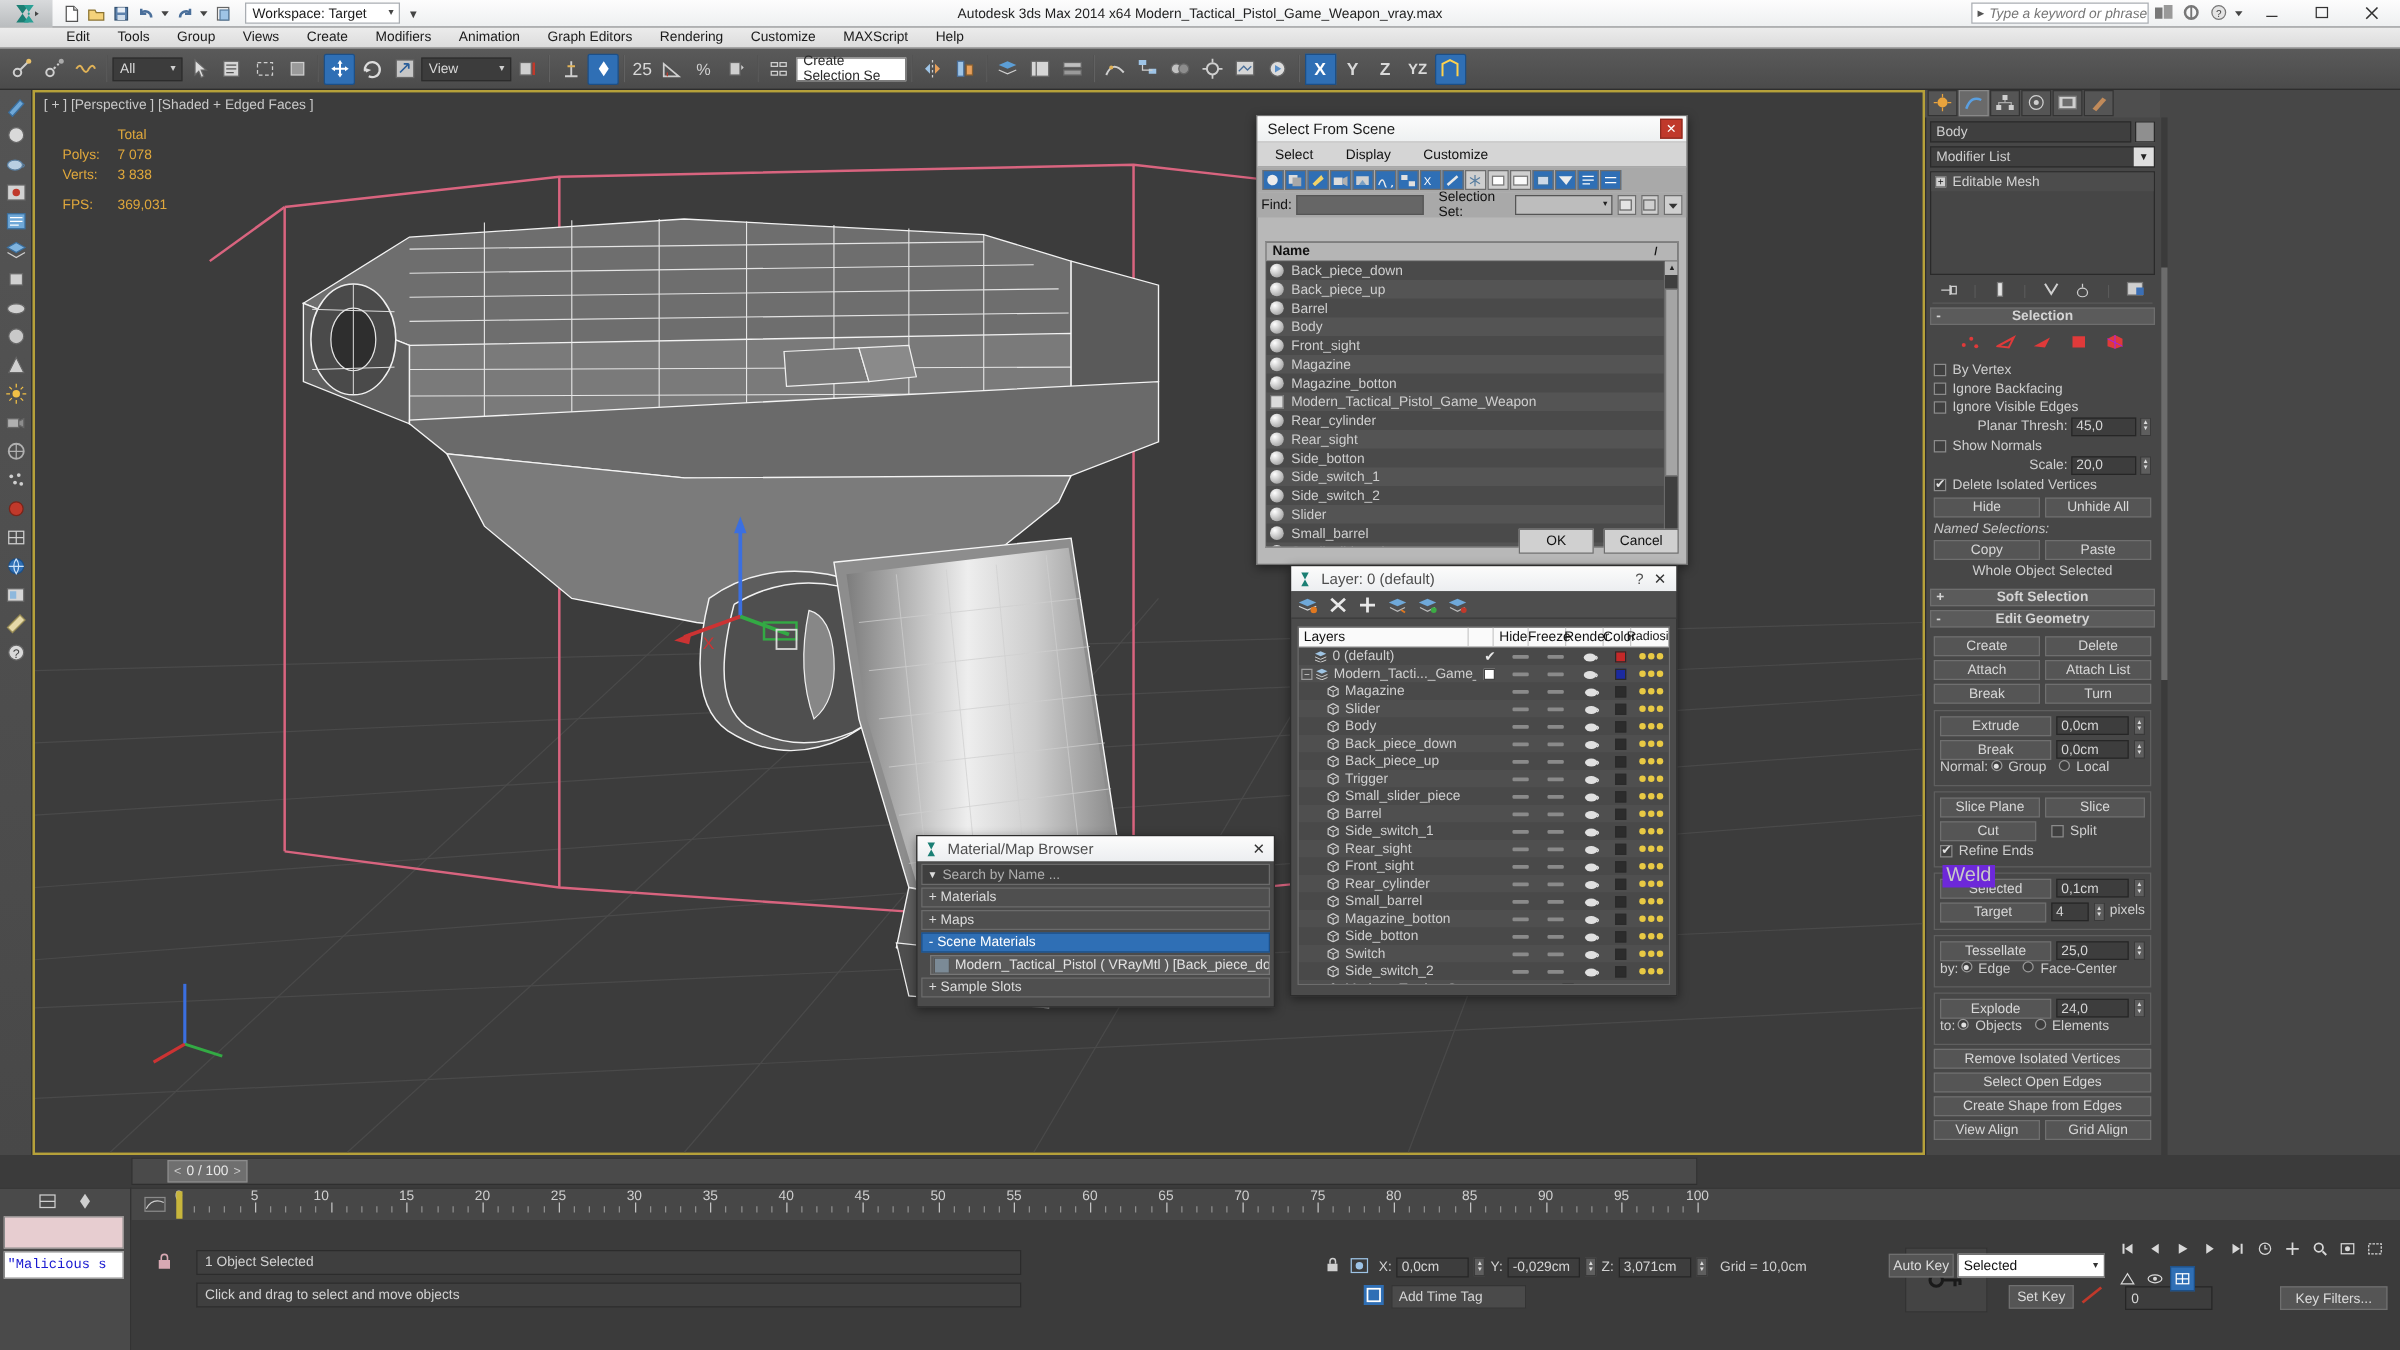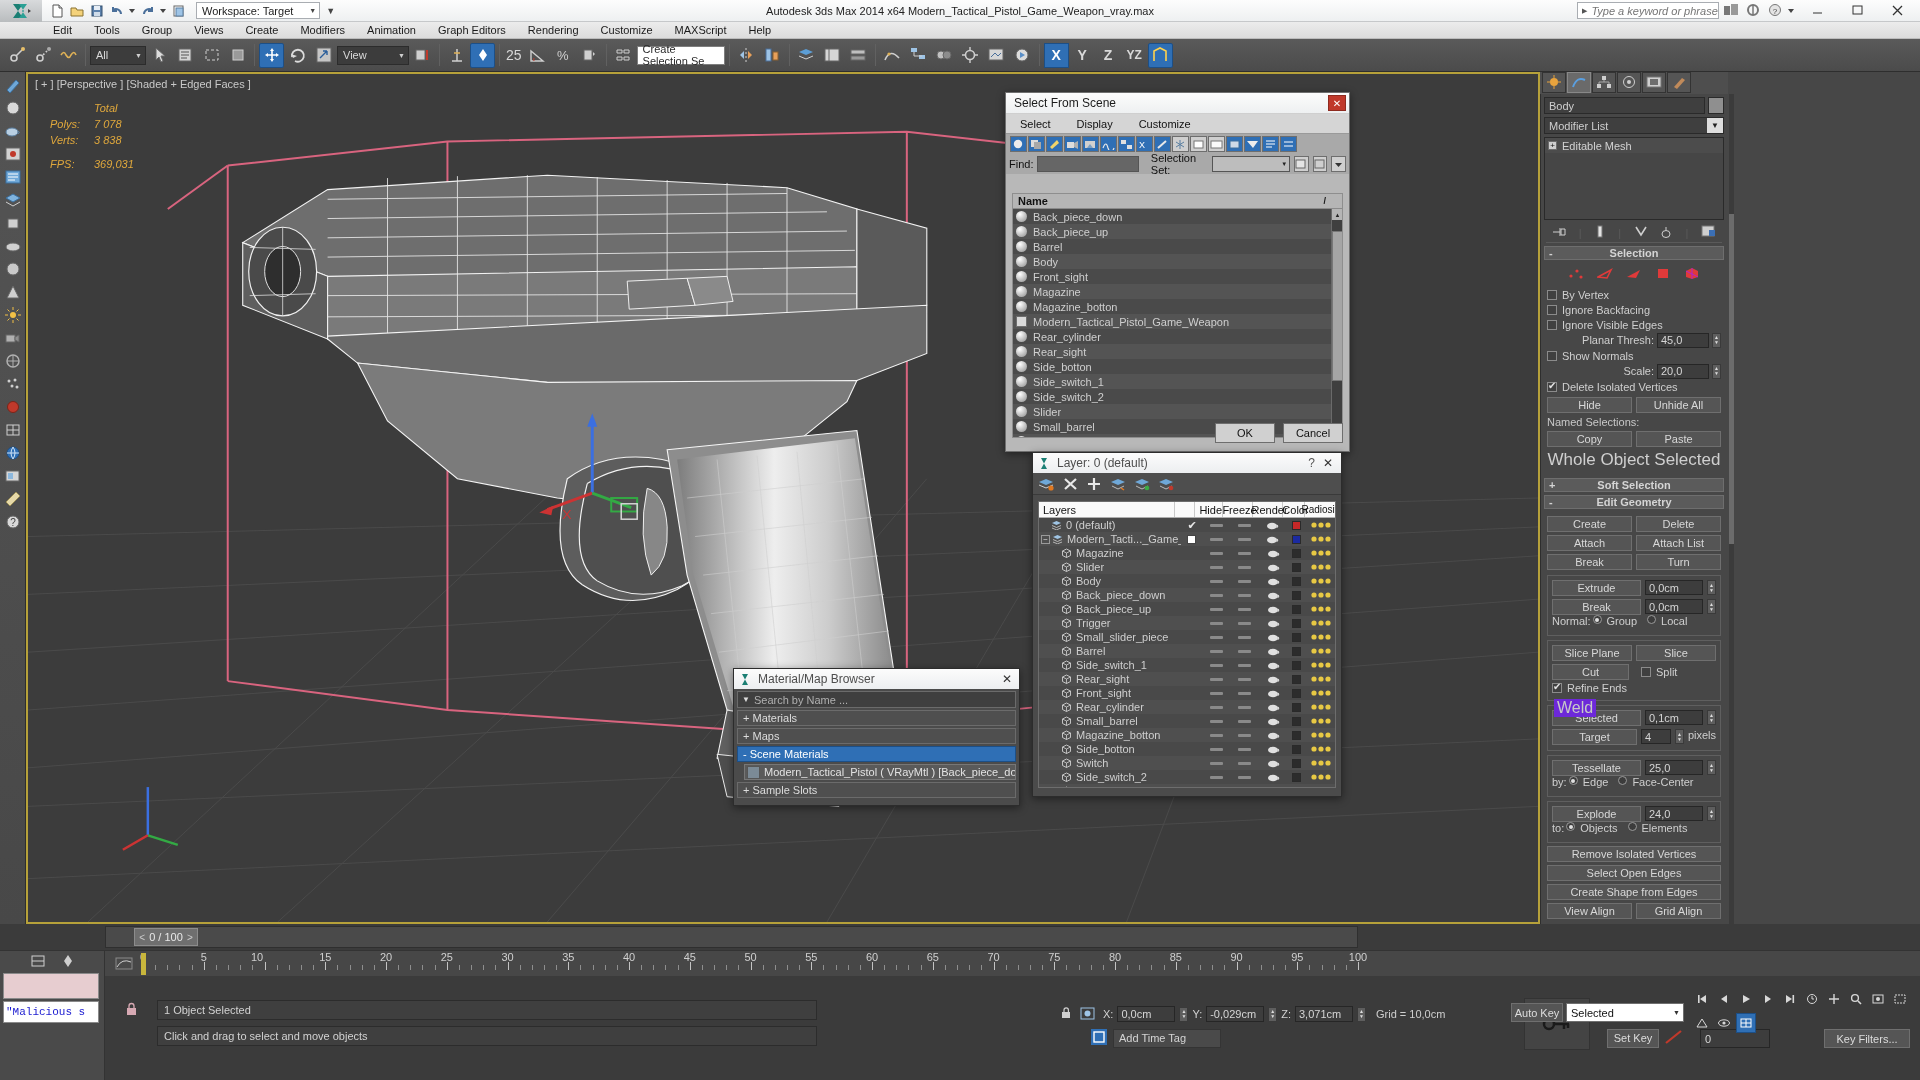--- a/index.html
+++ b/index.html
@@ -95,21 +95,21 @@
           border:1px solid transparent;}
 
   
   .viewport {
     position:absolute; left:26px; top:72px; right:380px; bottom:156px;
     background:#3c3c3c; border:2px solid #b6a13a; overflow:hidden;
   }
   .vp-label { position:absolute; left:7px; top:4px; font-size:11px; color:#c9c9c9; }
   .vp-stats { position:absolute; left:22px; top:26px; color:#e0a83c; font-size:11px; line-height:16px; }
   .vp-stats table { border-collapse:collapse; }
-  .vp-stats td { padding:0 8px 0 0; color:#e0a83c;font-style:italic; }
+  .vp-stats td { padding:0 8px 0 0; color:#e0a83c; }
   .vp-stats td.k { width:44px; }
 
   
   .sfs {
     position:absolute; left:1005px; top:92px; width:345px; height:360px;
     background:#b8b8b8; border:1px solid #707070;
     box-shadow:0 2px 8px rgba(0,0,0,.45);
   }
   .sfs-tt { height:21px; background:linear-gradient(#fcfcfc,#eef0f1);
             display:flex; align-items:center; padding-left:8px;
@@ -241,22 +241,22 @@
   .fieldrow { display:flex; align-items:center; justify-content:flex-end; gap:3px; height:16px;
               font-size:11px; color:#cfcfcf;}
   .spin { width:52px;height:15px;background:#3d3d3d;border:1px solid #262626; color:#d6d6d6;
           font-size:11px; display:flex;align-items:center;padding-left:3px;}
   .spinarr { width:9px;height:15px;background:#5e5e5e;border:1px solid #3a3a3a;
              display:flex;flex-direction:column;align-items:center;justify-content:center;
              font-size:5px; color:#ddd; line-height:5px;}
   .btn2 { display:flex; gap:4px; margin-top:3px;}
   .b { flex:1; height:16px; background:#555; border:1px solid #6f6f6f; color:#d8d8d8;
        font-size:11px; display:flex;align-items:center;justify-content:center;}
-  .lblsm { font-size:11px; color:#c8c8c8; margin-top:3px;}
-  .centtxt { text-align:center; font-size:17px; color:#cfcfcf; margin-top:3px;}
+  .lblsm { font-size:11px; color:#c8c8c8; margin-top:3px;font-style:italic;}
+  .centtxt { text-align:center; font-size:11px; color:#cfcfcf; margin-top:3px;}
   .grpbox { border:1px solid #5f5f5f; padding:4px 4px 5px 4px; margin-top:4px; position:relative;}
   .grpbox > .lg { position:absolute; top:-7px; left:6px; background:#6d28d9; padding:0 3px;
                   font-size:16px; color:#c8c8c8;}
   .radio { width:9px;height:9px;border-radius:50%;border:1px solid #9a9a9a;background:#3c3c3c;
            display:inline-flex;align-items:center;justify-content:center; margin-right:3px;}
   .radio.on:after{content:"";width:4px;height:4px;border-radius:50%;background:#e0e0e0;}
   .inline { display:flex; align-items:flex-start; font-size:11px; color:#cfcfcf; height:15px; gap:2px;}
   .cp-scroll { position:absolute; right:186px; top:22px; width:5px; bottom:0; background:#3b3b3b;}
   .cp-scroll .th { position:absolute; left:0; top:120px; width:5px; height:330px; background:#6c6c6c;}
 

